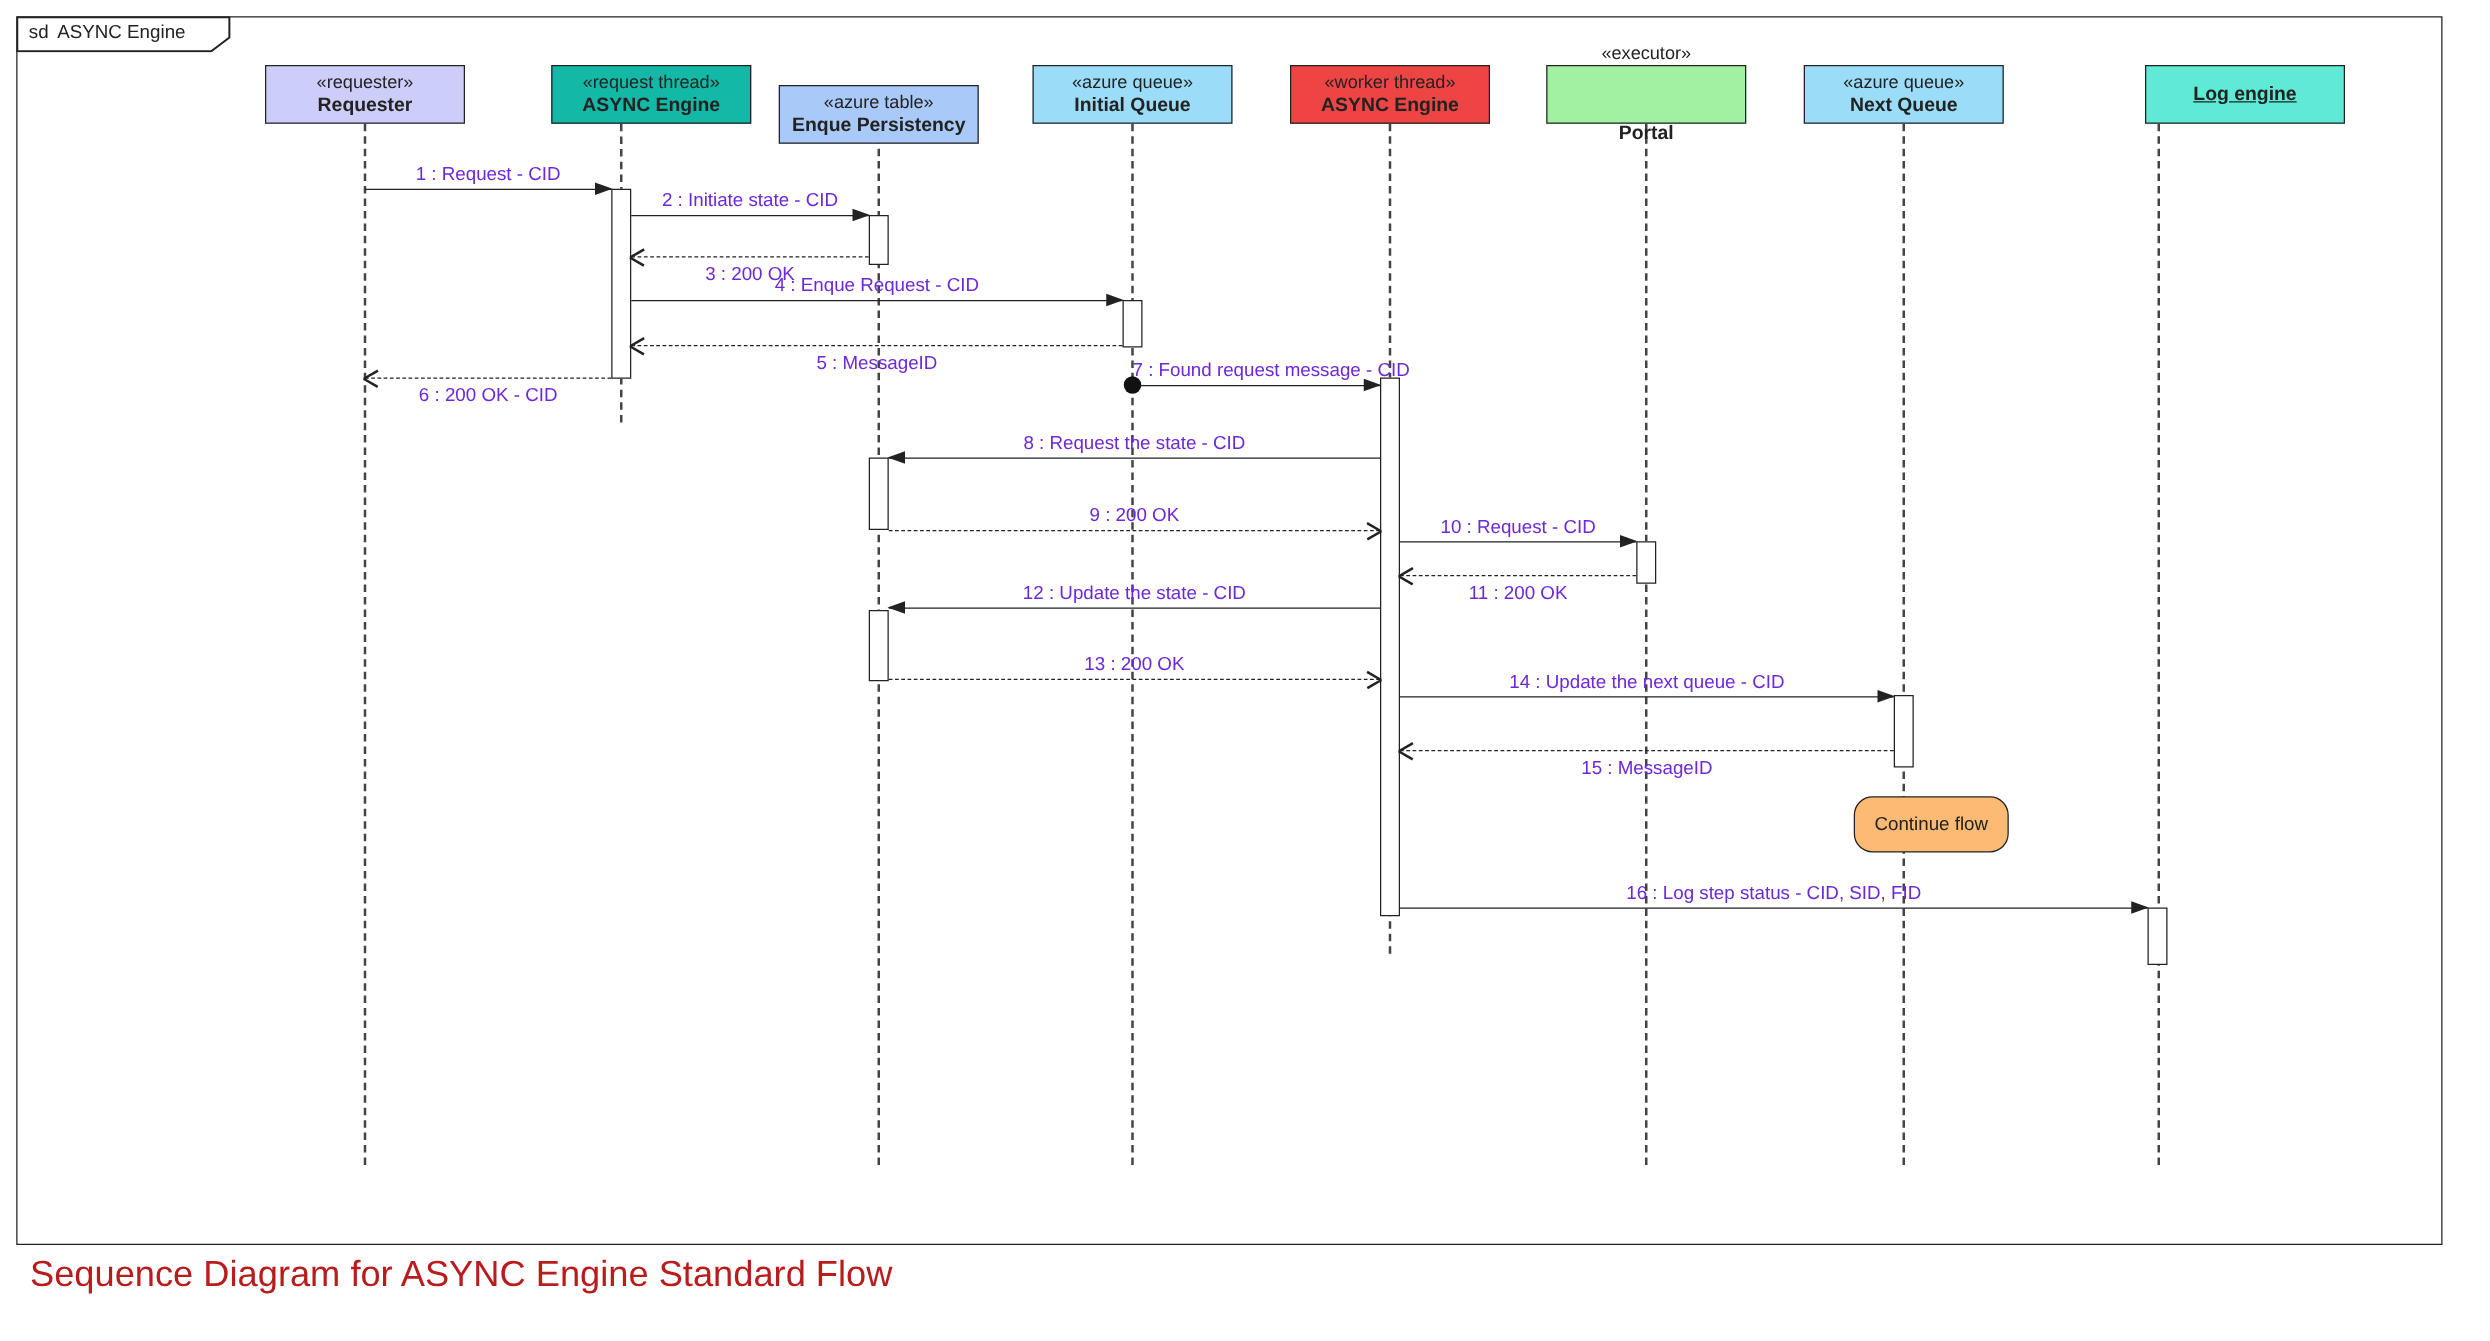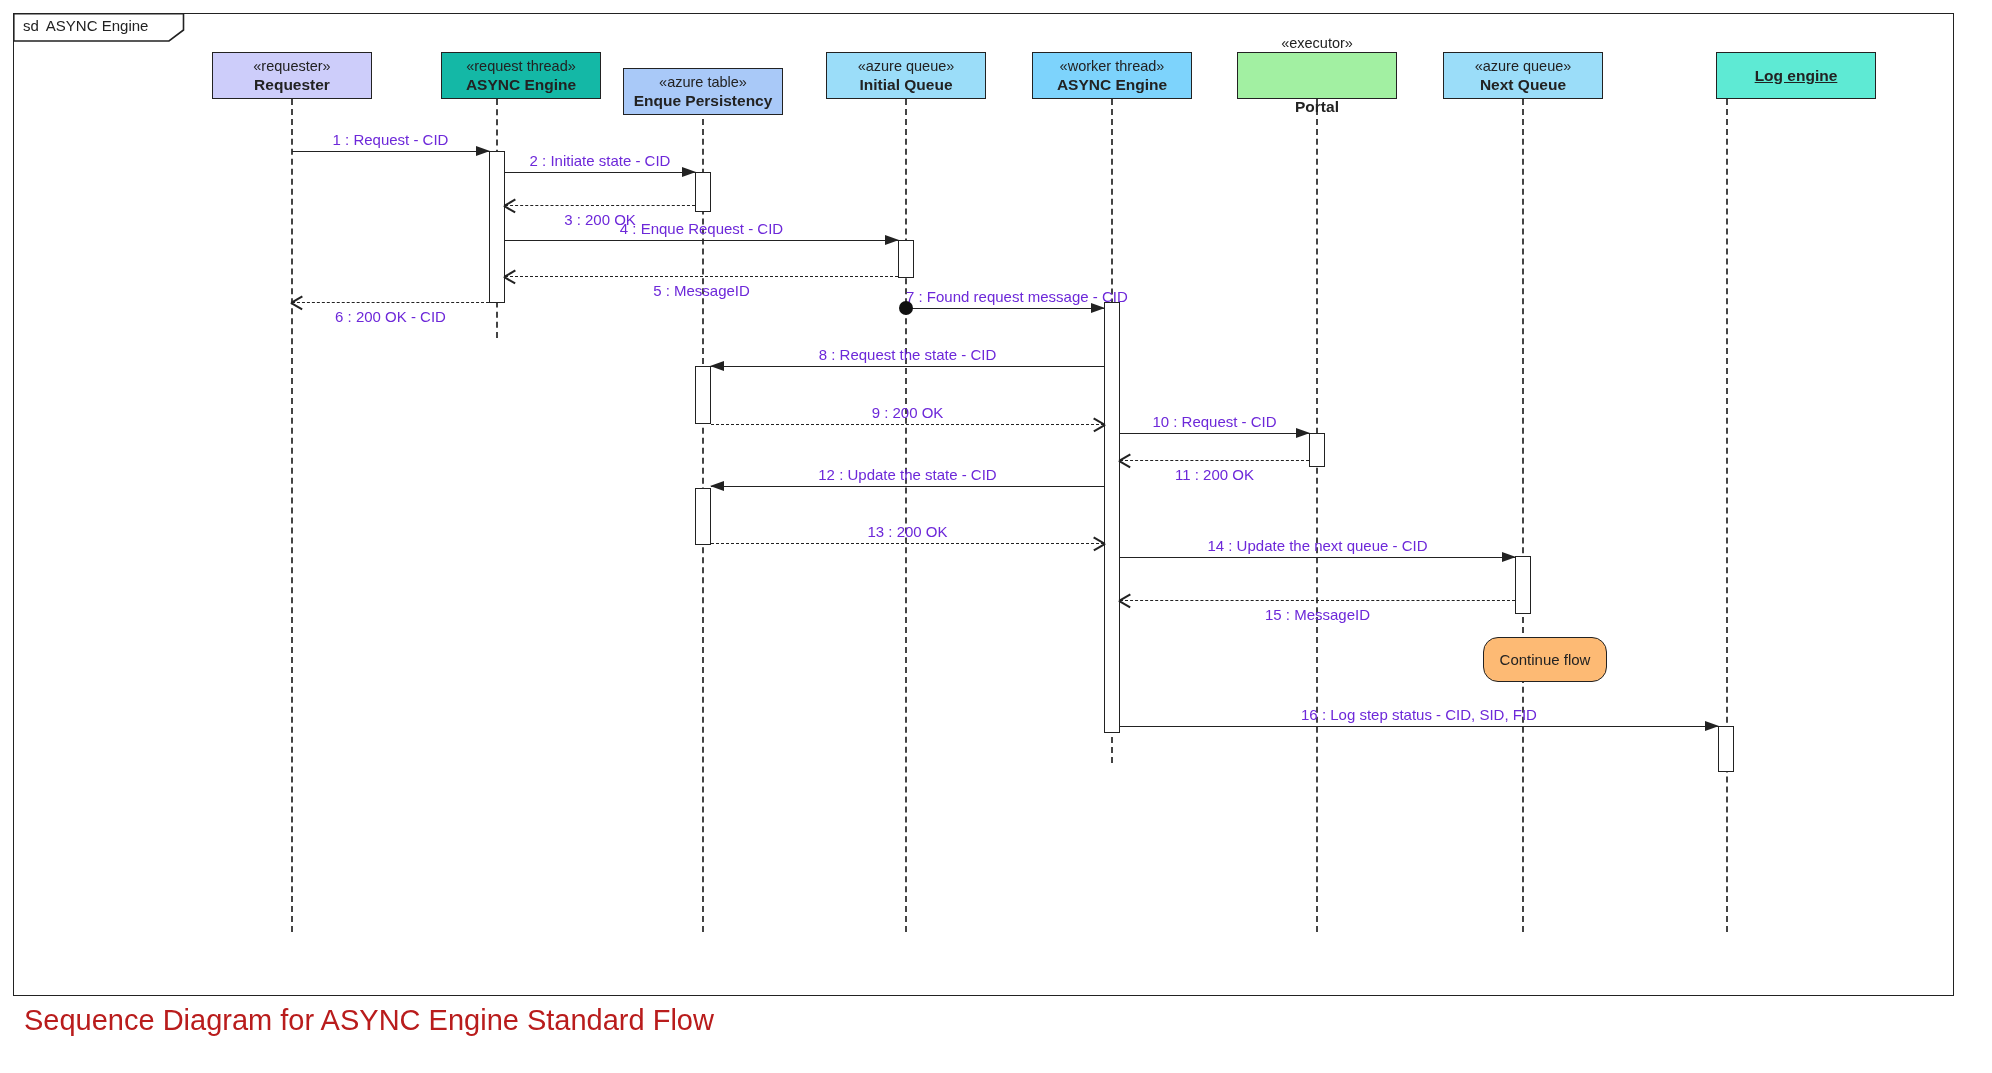--- a/index.html
+++ b/index.html
@@ -111,21 +111,21 @@
   <span class="aname">ASYNC Engine</span>
 </div>
 <div class="actor" style="left: 623px; background: rgb(169, 201, 248); margin-top: 16px;">
   <span class="stereo">«azure table»</span>
   <span class="aname">Enque Persistency</span>
 </div>
 <div class="actor" style="left: 826px; background: rgb(155, 221, 249);">
   <span class="stereo">«azure queue»</span>
   <span class="aname">Initial Queue</span>
 </div>
-<div class="actor" style="left: 1032px; background: #7dd3fc;">
+<div class="actor" style="left: 1032px; background: #ef4444;">
   <span class="stereo">«worker thread»</span>
   <span class="aname">ASYNC Engine</span>
 </div>
 <div class="actor" style="left: 1237px; background: rgb(162, 240, 162); gap: 45px;">
   <span class="stereo">«executor»</span>
   <span class="aname">Portal</span>
 </div>
 <div class="actor" style="left: 1443px; background: rgb(155, 221, 249);">
   <span class="stereo">«azure queue»</span>
   <span class="aname">Next Queue</span>

